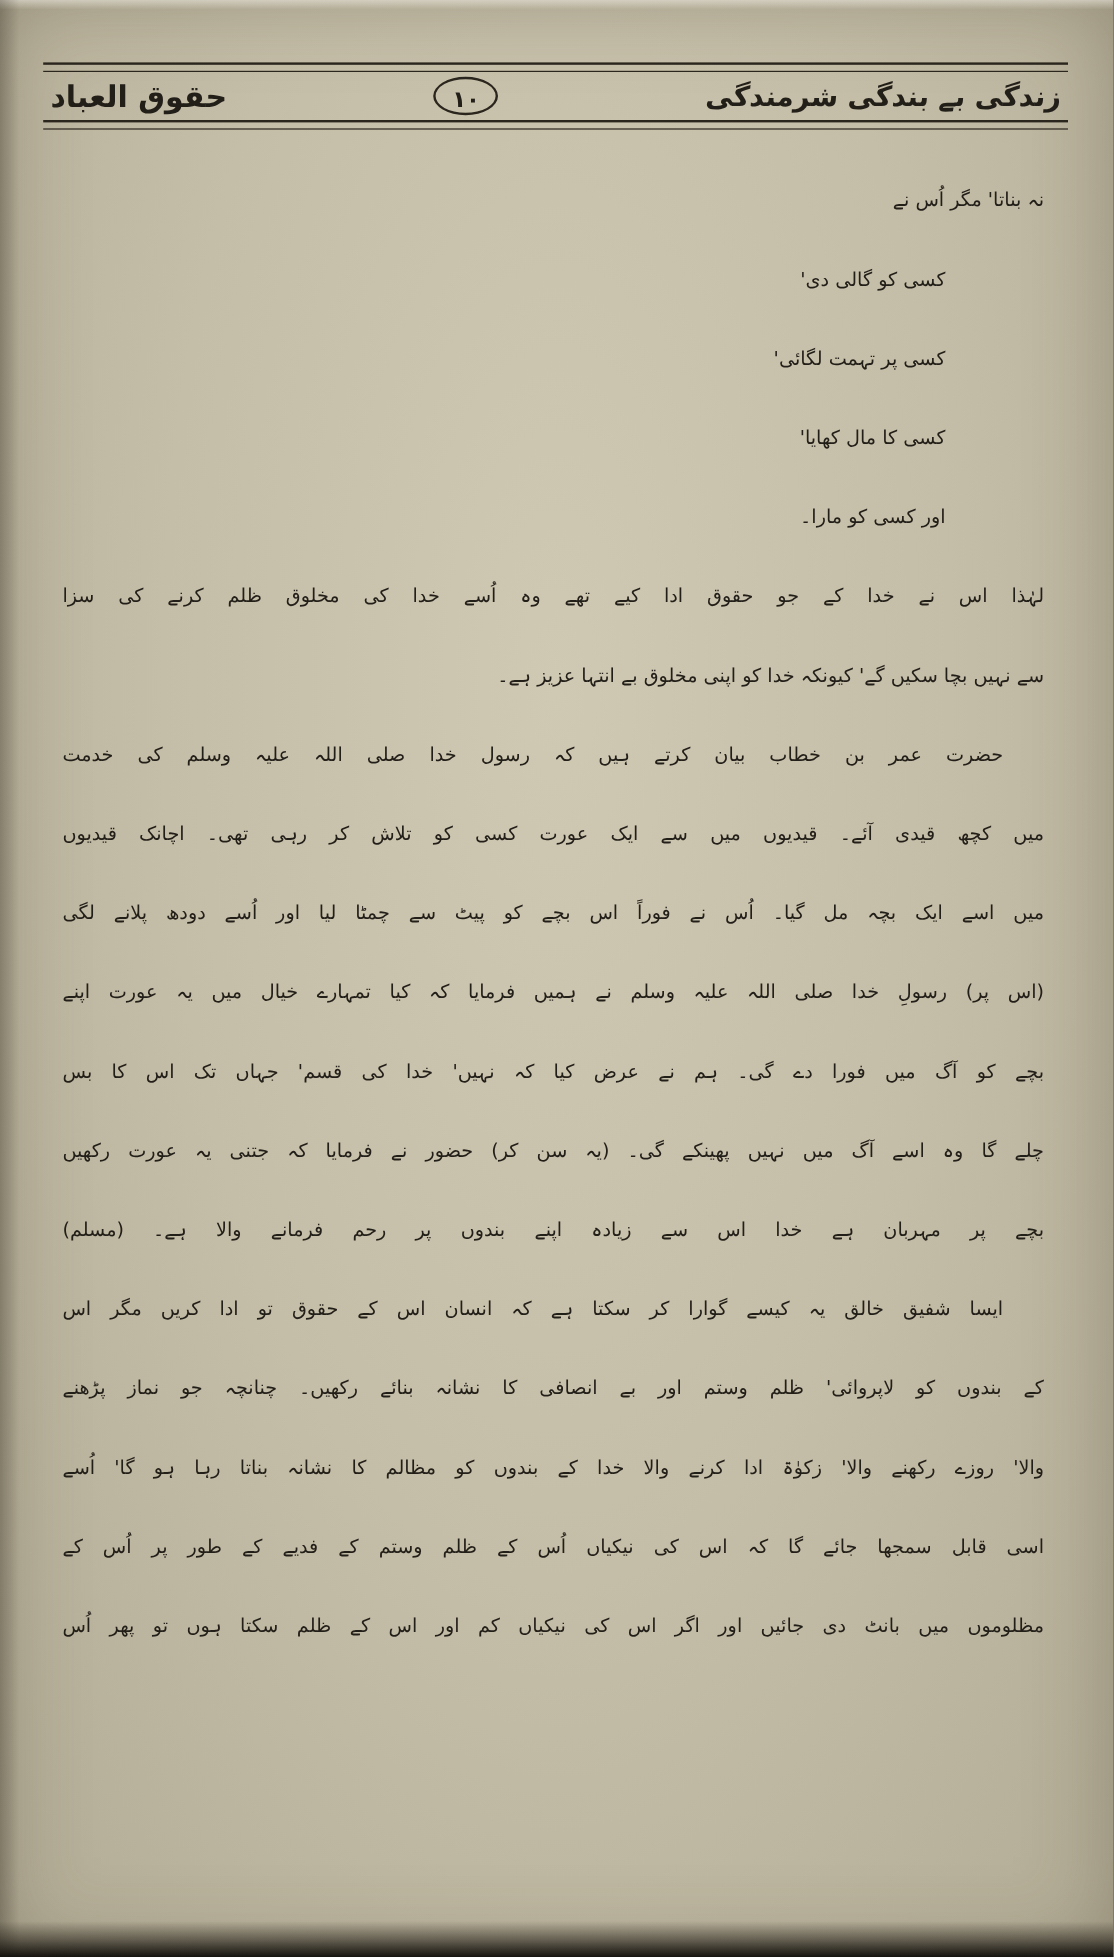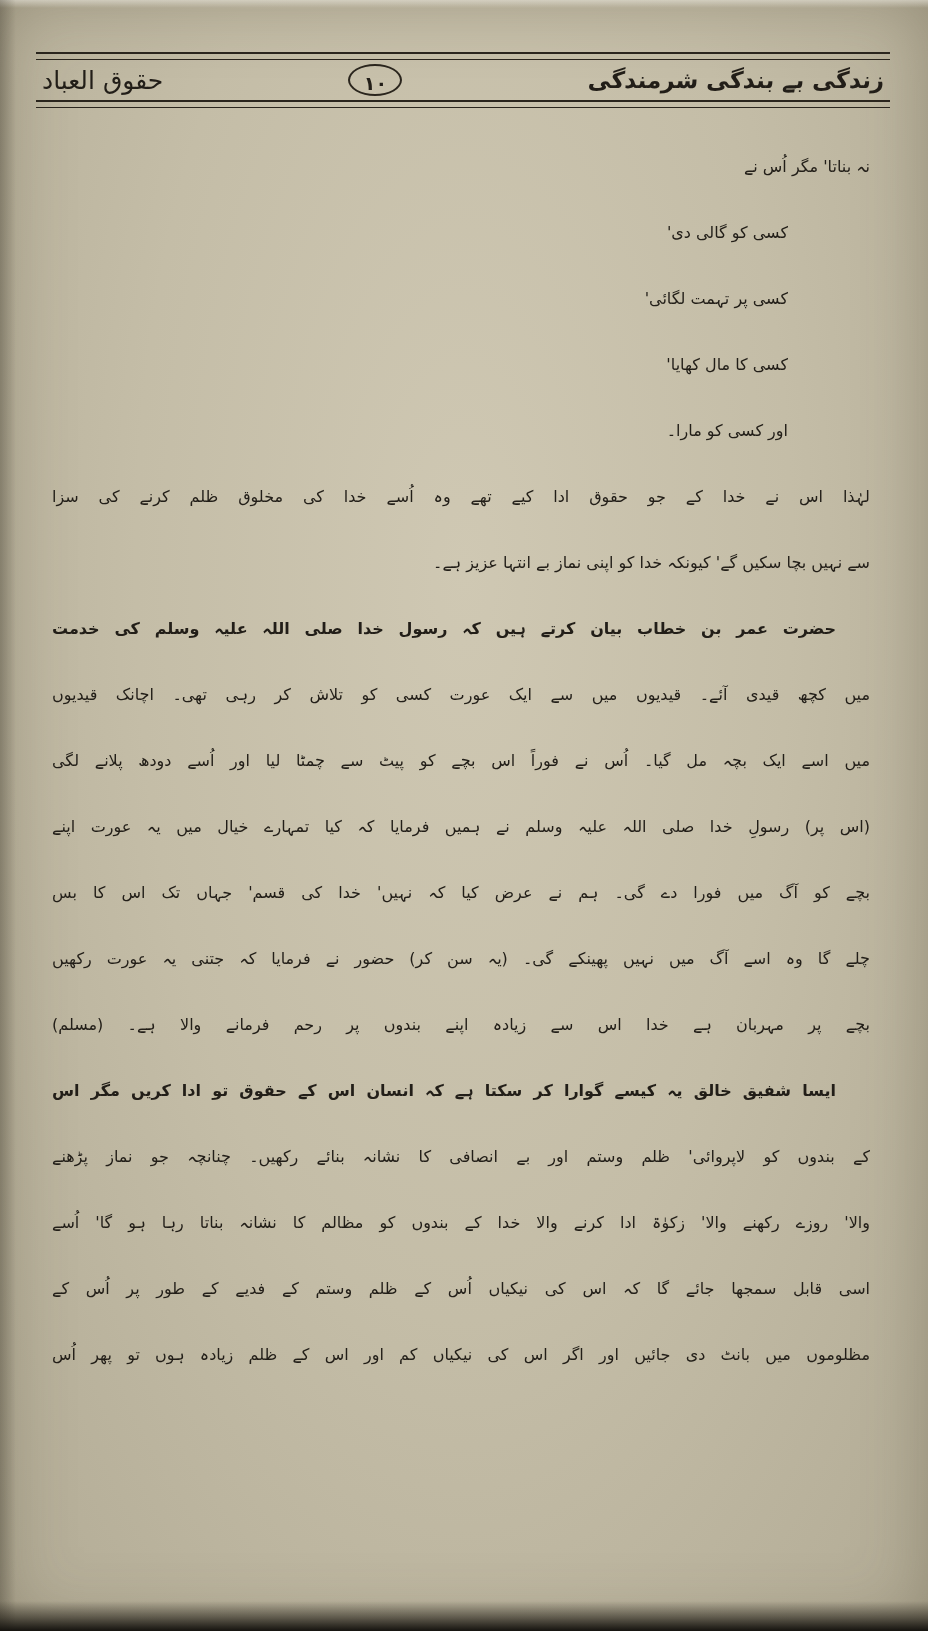--- a/index.html
+++ b/index.html
@@ -35,21 +35,21 @@
   }
   .rule{height:5px;border-top:2px solid #2a251d;border-bottom:1px solid #2a251d;}
   .header-row{
     display:flex;align-items:center;justify-content:space-between;
     height:40px;padding:0 6px;
   }
   .book-title{
     font-size:23px;font-weight:bold;letter-spacing:0;
     transform:skewX(-4deg);
   }
-  .section-title{font-size:25px;font-weight:normal;}
+  .section-title{font-size:25px;font-weight:bold;}
   .page-num-oval{
     display:flex;align-items:flex-end;justify-content:center;
     min-width:54px;height:32px;
     border:2px solid #2a251d;border-radius:50%;
     font-size:19px;font-weight:bold;
     padding:0 6px;box-sizing:border-box;
   }
 
   
   .body-text{
@@ -62,21 +62,21 @@
     height:66px;
     white-space:nowrap;
     overflow:hidden;
     text-align:right;
   }
   .ln.j{
     text-align:justify;
     text-align-last:justify;
   }
   .ln.list{margin-right:82px;}
-  .ln.ind{padding-right:34px;font-weight:bold;}
+  .ln.ind{padding-right:34px;}
 </style>
 </head>
 <body>
 
 <div class="page">
 
   <div class="edge-top"></div>
 
   <div class="header">
     <div class="rule"></div>
@@ -90,31 +90,31 @@
     <div class="rule"></div>
   </div>
 
   <div class="body-text" dir="rtl">
     <div class="ln">نہ بناتا' مگر اُس نے</div>
     <div class="ln list">کسی کو گالی دی'</div>
     <div class="ln list">کسی پر تہمت لگائی'</div>
     <div class="ln list">کسی کا مال کھایا'</div>
     <div class="ln list">اور کسی کو مارا۔</div>
     <div class="ln j">لہٰذا اس نے خدا کے جو حقوق ادا کیے تھے وہ اُسے خدا کی مخلوق ظلم کرنے کی سزا</div>
-    <div class="ln">سے نہیں بچا سکیں گے' کیونکہ خدا کو اپنی نماز بے انتہا عزیز ہے۔</div>
+    <div class="ln">سے نہیں بچا سکیں گے' کیونکہ خدا کو اپنی مخلوق بے انتہا عزیز ہے۔</div>
     <div class="ln j ind">حضرت عمر بن خطاب بیان کرتے ہیں کہ رسول خدا صلی اللہ علیہ وسلم کی خدمت</div>
     <div class="ln j">میں کچھ قیدی آئے۔ قیدیوں میں سے ایک عورت کسی کو تلاش کر رہی تھی۔ اچانک قیدیوں</div>
     <div class="ln j">میں اسے ایک بچہ مل گیا۔ اُس نے فوراً اس بچے کو پیٹ سے چمٹا لیا اور اُسے دودھ پلانے لگی</div>
     <div class="ln j">(اس پر) رسولِ خدا صلی اللہ علیہ وسلم نے ہمیں فرمایا کہ کیا تمہارے خیال میں یہ عورت اپنے</div>
     <div class="ln j">بچے کو آگ میں فورا دے گی۔ ہم نے عرض کیا کہ نہیں' خدا کی قسم' جہاں تک اس کا بس</div>
     <div class="ln j">چلے گا وہ اسے آگ میں نہیں پھینکے گی۔ (یہ سن کر) حضور نے فرمایا کہ جتنی یہ عورت رکھیں</div>
     <div class="ln j">بچے پر مہربان ہے خدا اس سے زیادہ اپنے بندوں پر رحم فرمانے والا ہے۔ (مسلم)</div>
     <div class="ln j ind">ایسا شفیق خالق یہ کیسے گوارا کر سکتا ہے کہ انسان اس کے حقوق تو ادا کریں مگر اس</div>
     <div class="ln j">کے بندوں کو لاپروائی' ظلم وستم اور بے انصافی کا نشانہ بنائے رکھیں۔ چنانچہ جو نماز پڑھنے</div>
     <div class="ln j">والا' روزے رکھنے والا' زکوٰۃ ادا کرنے والا خدا کے بندوں کو مظالم کا نشانہ بناتا رہا ہو گا' اُسے</div>
     <div class="ln j">اسی قابل سمجھا جائے گا کہ اس کی نیکیاں اُس کے ظلم وستم کے فدیے کے طور پر اُس کے</div>
-    <div class="ln j">مظلوموں میں بانٹ دی جائیں اور اگر اس کی نیکیاں کم اور اس کے ظلم زیادہ ہوں تو پھر اُس</div>
+    <div class="ln j">مظلوموں میں بانٹ دی جائیں اور اگر اس کی نیکیاں کم اور اس کے ظلم سکتا ہوں تو پھر اُس</div>
   </div>
 
   <div class="edge-left"></div>
   <div class="edge-bottom"></div>
 
 </div>
 
 </body></html>

